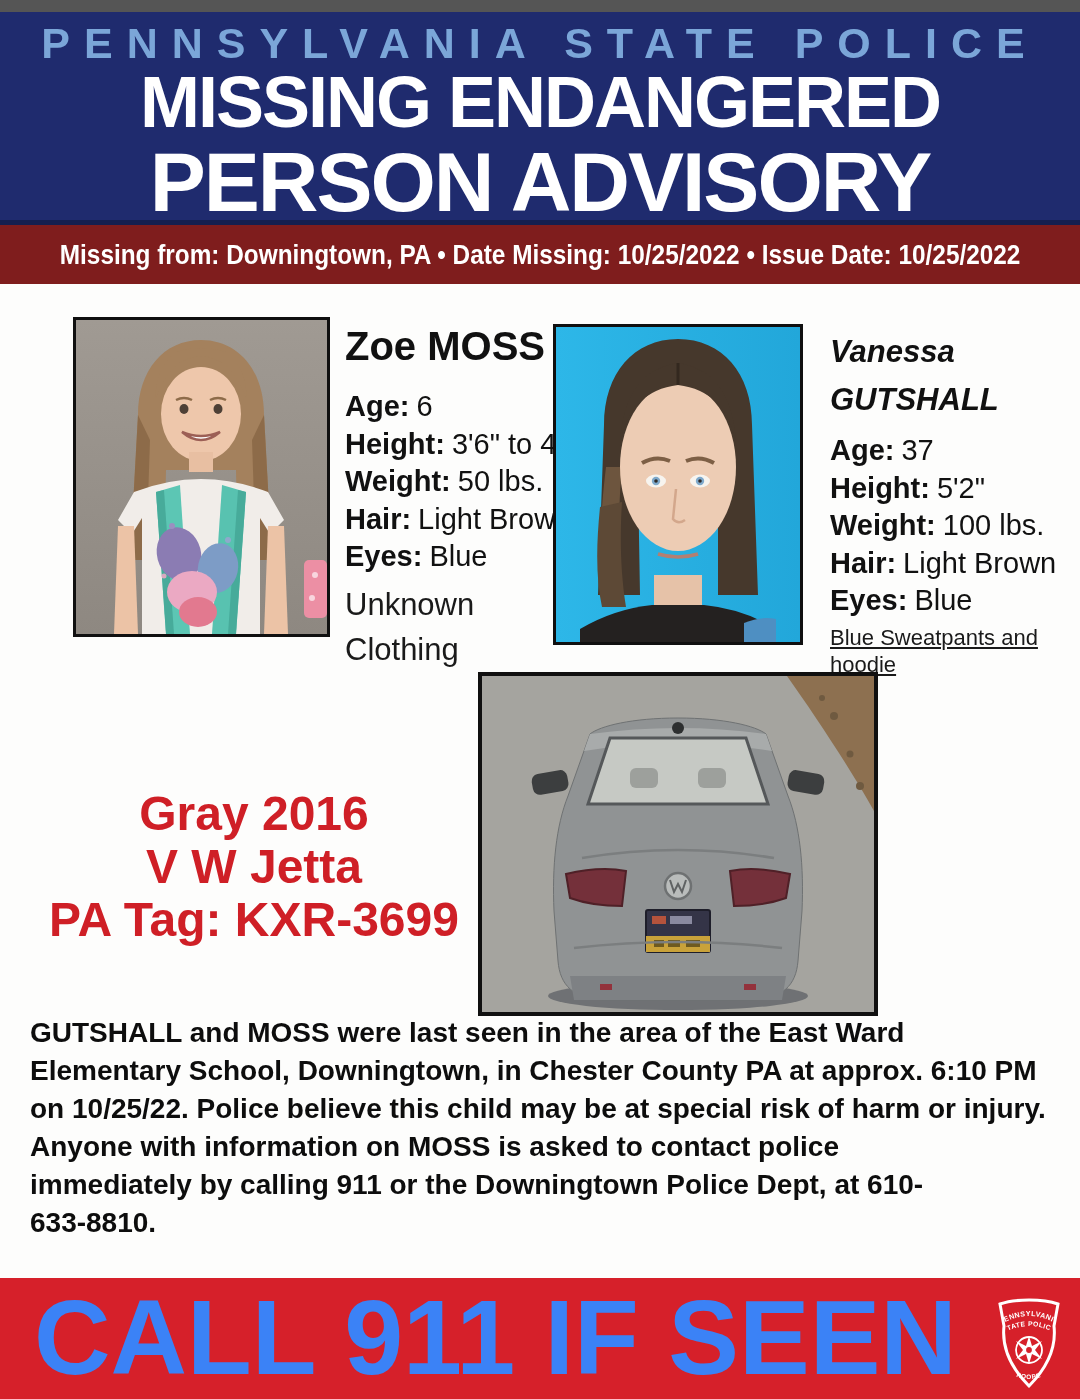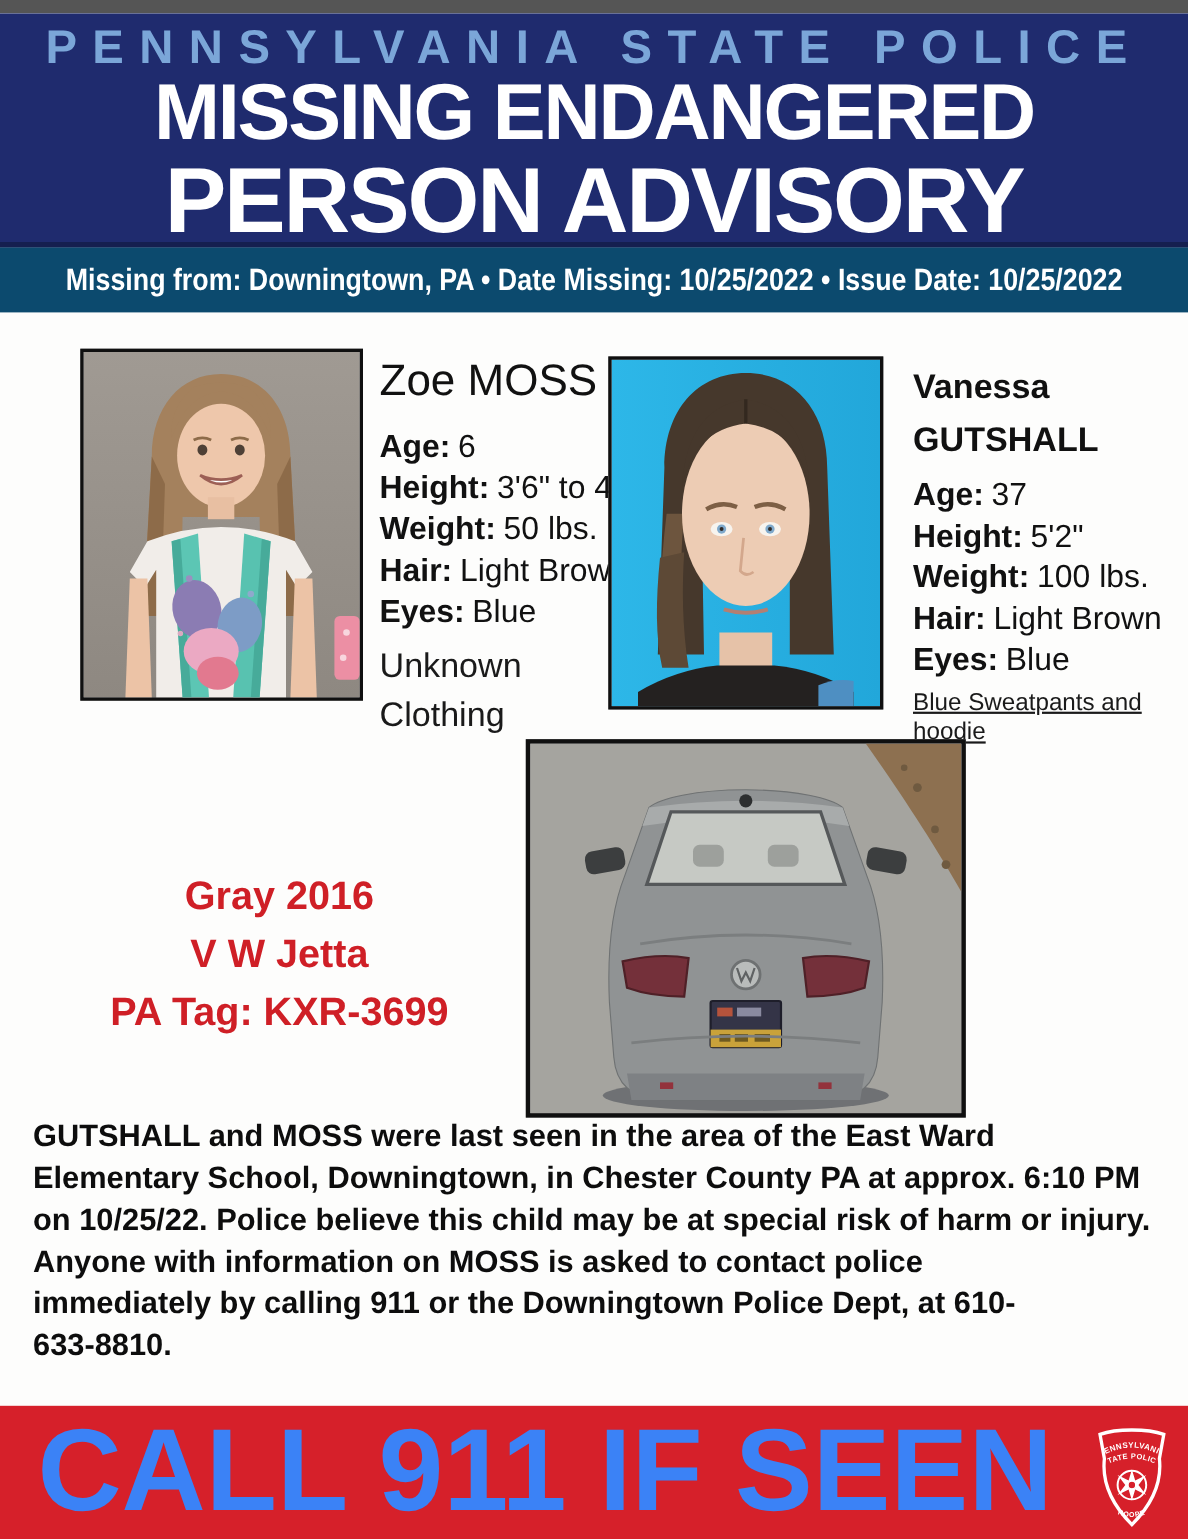--- a/index.html
+++ b/index.html
@@ -12,44 +12,44 @@
   
   .hdr{position:absolute;left:0;top:0;width:1080px;height:208px;
     background:#1f2b6e;border-bottom:5px solid #151f4f;}
   .hdr .agency{position:absolute;left:0;top:10px;width:100%;text-align:center;
     color:#7ba6d8;font-size:43px;font-weight:bold;letter-spacing:14px;line-height:1;white-space:nowrap;}
   .hdr .t1{position:absolute;left:0;top:54px;width:100%;text-align:center;
     color:#ffffff;font-size:72px;font-weight:bold;letter-spacing:-2px;line-height:1;white-space:nowrap;}
   .hdr .t2{position:absolute;left:0;top:128px;width:100%;text-align:center;
     color:#ffffff;font-size:84px;font-weight:bold;letter-spacing:-2px;line-height:1;white-space:nowrap;}
   
-  .banner{position:absolute;left:0;top:213px;width:1080px;height:59px;background:#0c4a6e;
+  .banner{position:absolute;left:0;top:213px;width:1080px;height:59px;background:#7f1d1d;
     display:flex;align-items:center;justify-content:center;}
   .banner span{color:#fff;font-weight:bold;font-size:28px;white-space:nowrap;
     display:inline-block;transform:scaleX(.87);transform-origin:center;}
   
   .photo{position:absolute;border:3px solid #101010;background:#999;}
   .photo svg{display:block;}
   .zoe-photo{left:73px;top:305px;width:251px;height:314px;}
   .van-photo{left:553px;top:312px;width:244px;height:315px;}
   .car-photo{left:478px;top:660px;width:392px;height:336px;border-width:4px;}
   
   .zoe-info{position:absolute;left:345px;top:314px;width:240px;color:#111;}
-  .zoe-info h2{margin:0 0 22px 0;font-size:40px;line-height:1;font-weight:normal;}
+  .zoe-info h2{margin:0 0 22px 0;font-size:40px;line-height:1;font-weight:bold;}
   .van-info{position:absolute;left:830px;top:316px;width:238px;color:#111;}
-  .van-info h2{margin:0 0 8px 0;font-size:31px;line-height:48px;font-weight:bold;}
+  .van-info h2{margin:0 0 8px 0;font-size:31px;line-height:48px;font-weight:bold;font-style:italic;}
   .van-info h2 span{display:block;}
   .drow{font-size:29px;line-height:37.5px;white-space:nowrap;color:#111;}
   .drow b{font-weight:bold;}
   .drow .val{margin-left:7px;font-weight:normal;}
   .zoe-cloth{margin-top:6px;font-size:31px;line-height:45px;color:#1a1a1a;}
   .van-cloth{margin-top:4px;font-size:22px;line-height:27px;color:#1a1a1a;text-decoration:underline;}
   
   .veh-text{position:absolute;left:30px;top:775px;width:448px;text-align:center;
-    color:#cf1f26;font-weight:bold;font-size:36px;line-height:53px;}
+    color:#cf1f26;font-weight:bold;font-size:48px;line-height:53px;}
   
   .paras{position:absolute;left:30px;top:1002px;width:1020px;color:#0d0d0d;}
   .paras p{margin:0;font-size:28px;line-height:38px;font-weight:bold;}
   .paras p.p2{max-width:945px;}
   
   .footer{position:absolute;left:0;top:1266px;width:1080px;height:125px;background:#d6202a;}
   .call{position:absolute;left:34px;top:1272px;color:#3b82f6;font-size:106px;line-height:1;
     font-weight:bold;letter-spacing:0px;white-space:nowrap;}
   .badge{position:absolute;left:992px;top:1284px;}
   .strip{position:absolute;left:0;top:1391px;width:1080px;height:8px;background:#2b2424;}

